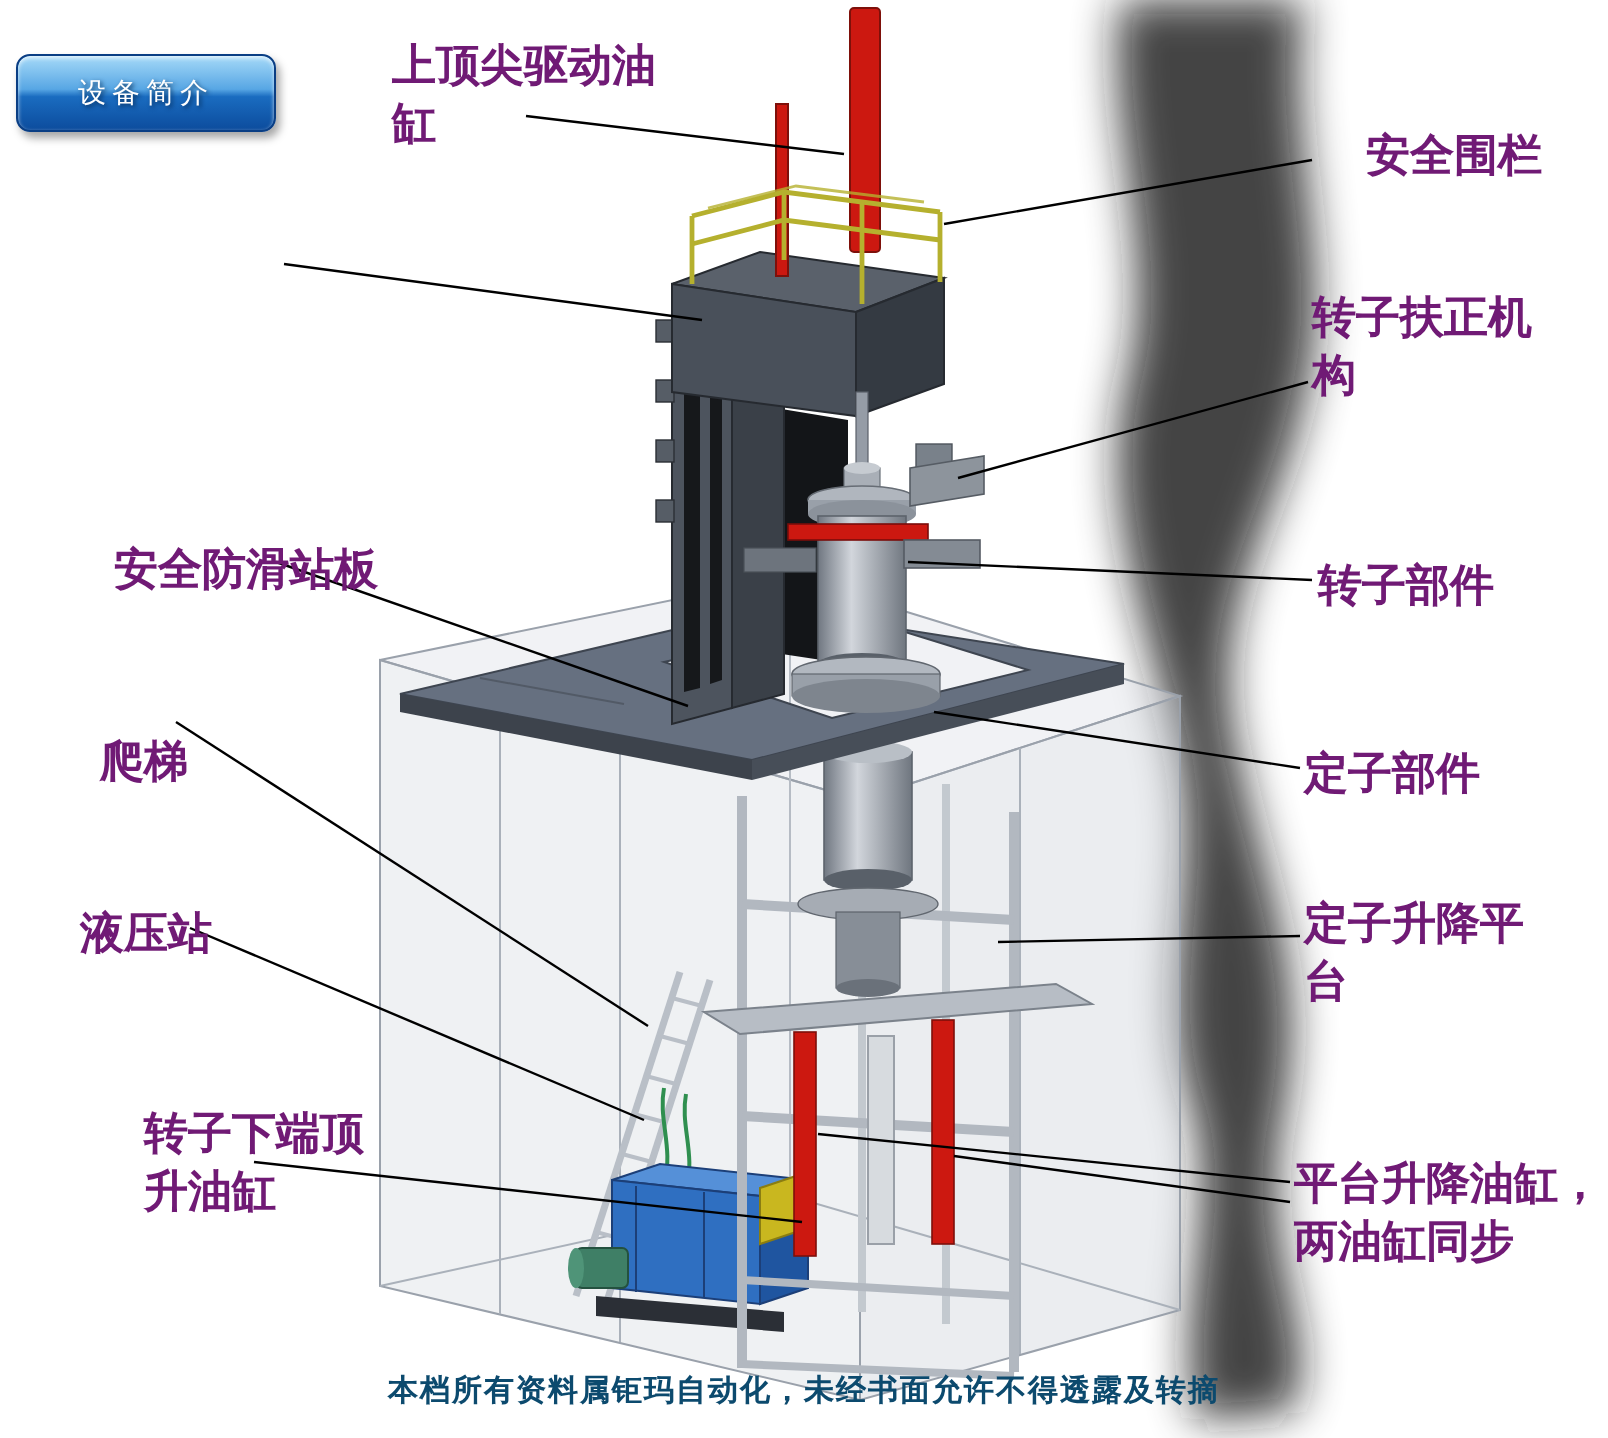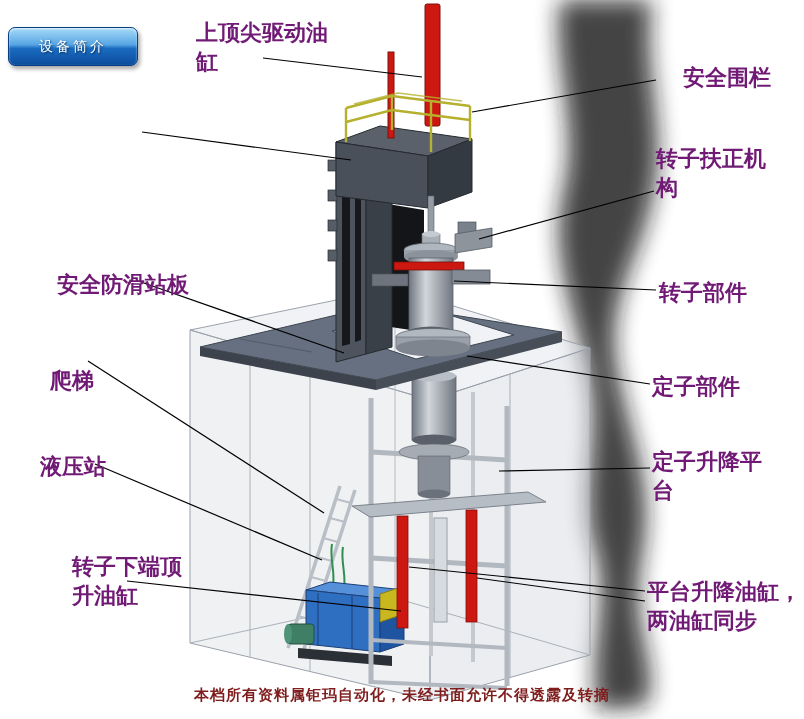--- a/index.html
+++ b/index.html
@@ -5,21 +5,21 @@
   html,body{margin:0;padding:0;background:#fff;}
   .stage{position:relative;width:804px;height:719px;background:#fff;overflow:hidden;
          font-family:"Liberation Sans","DejaVu Sans",sans-serif;}
   .scene{position:absolute;left:0;top:0;width:804px;height:719px;}
   .lbl{position:absolute;font-size:22px;font-weight:700;color:#701a75;line-height:1.32;white-space:pre-line;}
   .badge{position:absolute;left:8px;top:27px;width:128px;height:37px;display:flex;align-items:center;justify-content:center;
          border-radius:7px;border:1px solid #0a3e84;
          background:linear-gradient(180deg,#a6daf8 0%,#57a6e4 45%,#1a6cc0 55%,#0c4c9d 100%);
          box-shadow:2px 3px 4px rgba(0,0,0,.35), inset 0 1px 2px rgba(255,255,255,.75);}
   .badge span{font-size:14px;font-weight:400;color:#fff;letter-spacing:3px;text-shadow:1px 1px 2px rgba(6,42,84,.9);}
-  .footer{position:absolute;left:0;top:686px;width:100%;text-align:center;font-size:15px;font-weight:700;color:#7f1d1d;letter-spacing:1px;}
+  .footer{position:absolute;left:0;top:686px;width:100%;text-align:center;font-size:15px;font-weight:700;color:#0c4a6e;letter-spacing:1px;}
 </style>
 </head>
 <body>
 
 <div class="stage">
 
   <svg class="scene" viewBox="0 0 804 719">
     <defs>
       <linearGradient id="gCyl" x1="0" y1="0" x2="1" y2="0">
         <stop offset="0" stop-color="#707781"></stop>

